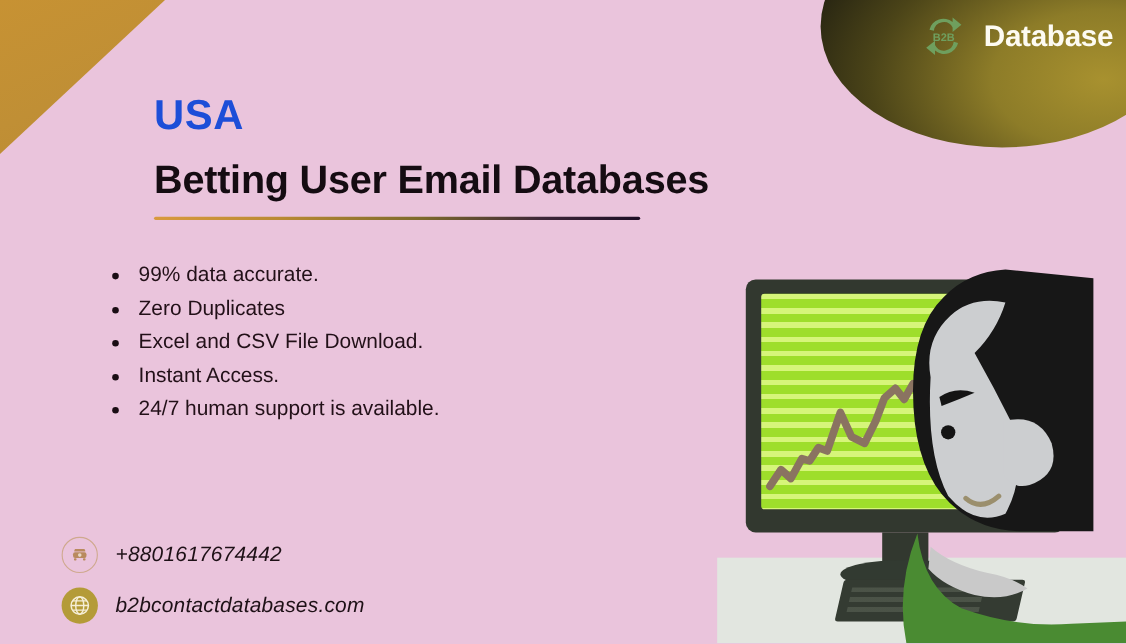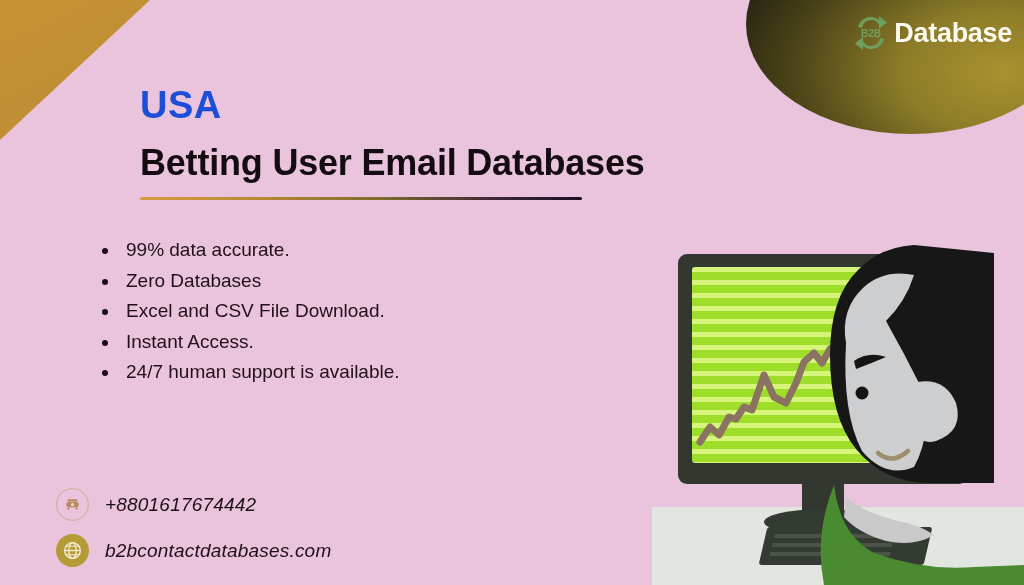--- a/index.html
+++ b/index.html
@@ -33,21 +33,21 @@
     top:-86px; right:-52px;
     width:330px; height:220px;
     border-radius:50%;
     background:radial-gradient(ellipse at 78% 72%, #a8912f 0%, #8d7c28 28%, #4b4418 58%, #1b1a10 85%, #120f0a 100%);
   }
   .logo-inner {
     position:absolute;
     top:10px; right:12px;
     display:flex;
     align-items:center;
-    gap:0;
+    gap:13px;
     z-index:5;
   }
   .logo-mark { width:46px; height:46px; flex:0 0 46px; position:relative; }
   .logo-mark svg { display:block; width:46px; height:46px; }
   .logo-text { line-height:1.0; }
   .logo-line1 {
     font-size:27px; font-weight:700; color:#fdfbf2;
     letter-spacing:-0.3px; display:block;
   }
   .logo-line2 {
@@ -219,21 +219,21 @@
       <span class="logo-line1">Database</span>
     </span>
   </div>
 
   <div class="country">USA</div>
   <div class="headline">Betting User Email Databases</div>
   <div class="headline-rule"></div>
 
   <ul class="features">
     <li>99% data accurate.</li>
-    <li>Zero Databases</li>
+    <li>Zero Duplicates</li>
     <li>Excel and CSV File Download.</li>
     <li>Instant Access.</li>
     <li>24/7 human support is available.</li>
   </ul>
 
   <div class="contact">
     <div class="contact-row">
       <span class="contact-icon icon-phone">
         <svg viewBox="0 0 24 24" width="17" height="17">
           <path d="M7 4.5h10c1.1 0 2 .9 2 2v1.2H5V6.5c0-1.1.9-2 2-2z" fill="#b98a5e"></path>

